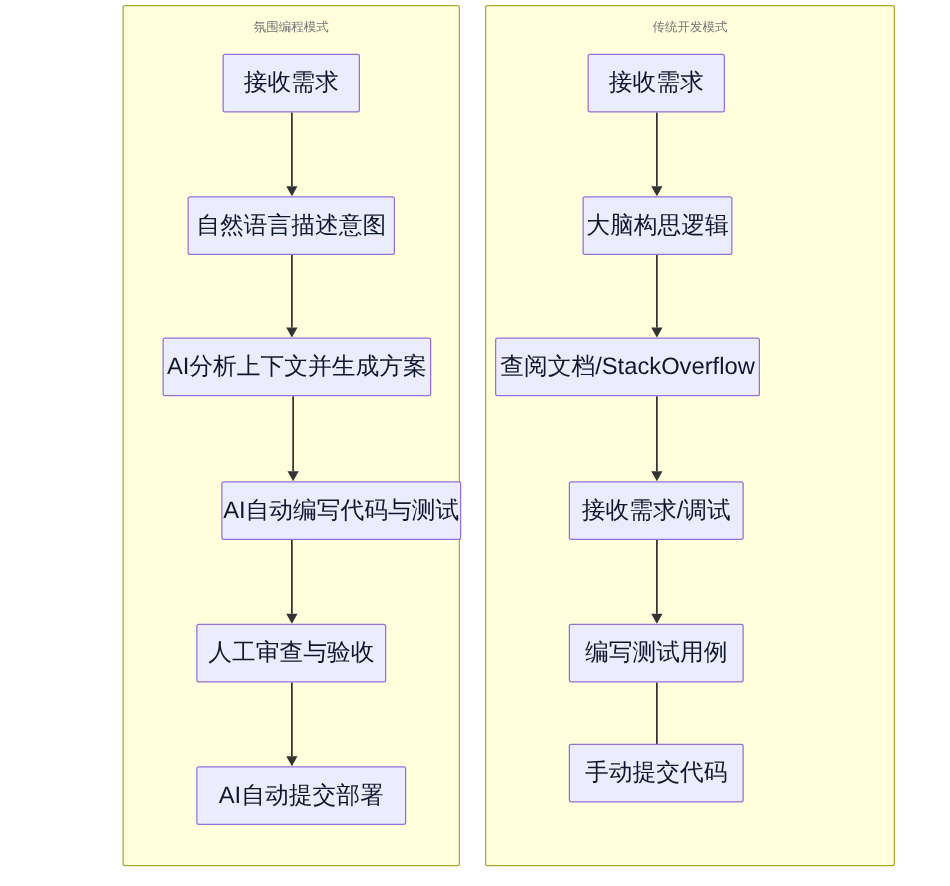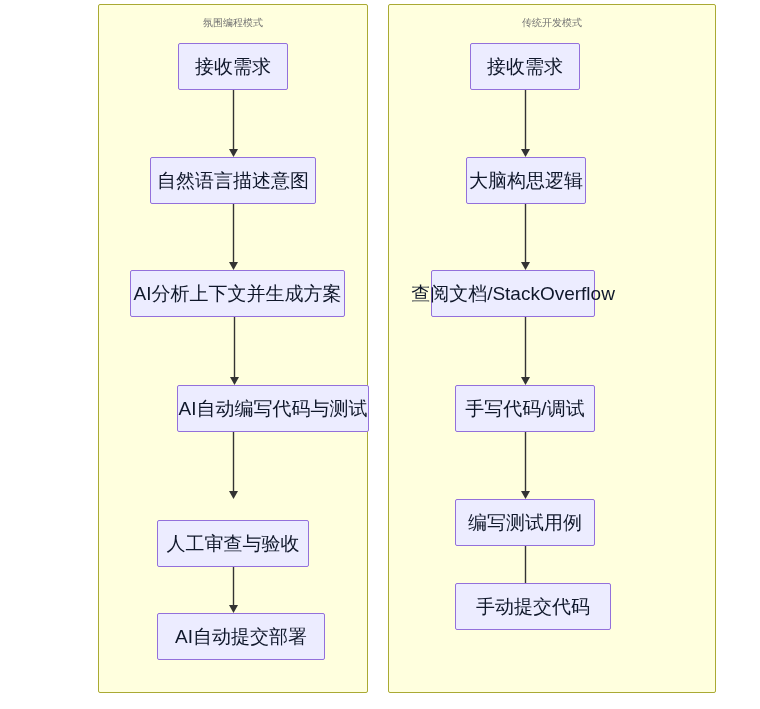--- a/index.html
+++ b/index.html
@@ -131,23 +131,23 @@
         <line class="edge-line" x1="525.5" y1="546" x2="525.5" y2="605"></line>
         <polygon class="edge-head" points="521,605 530,605 525.5,613"></polygon>
       </g>
     </svg>
 
   <div id="node-layer">
       <div class="node" style="left: 178px; top: 43px; width: 110px;">接收需求</div>
       <div class="node" style="left: 150px; top: 157px; width: 166px; font-family: Liberation Serif, serif;">自然语言描述意图</div>
       <div class="node" style="left: 130px; top: 270px; width: 215px;">AI分析上下文并生成方案</div>
       <div class="node" style="left: 137px; top: 385px; width: 192px; margin-left: 40px;">AI自动编写代码与测试</div>
-      <div class="node" style="left: 157px; top: 499px; width: 152px; margin-top: 21px;">人工审查与验收</div>
+      <div class="node" style="left: 157px; top: 499px; width: 152px;">人工审查与验收</div>
       <div class="node" style="left: 157px; top: 613px; width: 168px;">AI自动提交部署</div>
       <div class="node" style="left: 470px; top: 43px; width: 110px;">接收需求</div>
       <div class="node" style="left: 466px; top: 157px; width: 120px;">大脑构思逻辑</div>
-      <div class="node" style="left: 431px; top: 270px; width: 164px;">查阅文档/StackOverflow</div>
-      <div class="node" style="left: 455px; top: 385px; width: 140px;">手写代码/调试</div>
+      <div class="node" style="left: 396px; top: 270px; width: 212px;">查阅文档/StackOverflow</div>
+      <div class="node" style="left: 455px; top: 385px; width: 140px;">接收需求/调试</div>
       <div class="node" style="left: 455px; top: 499px; width: 140px;">编写测试用例</div>
-      <div class="node" style="left: 455px; top: 583px; width: 156px;">手动提交代码</div>
+      <div class="node" style="left: 455px; top: 595px; width: 140px;">手动提交代码</div>
     </div>
 
 </div>
 
 </body></html>

